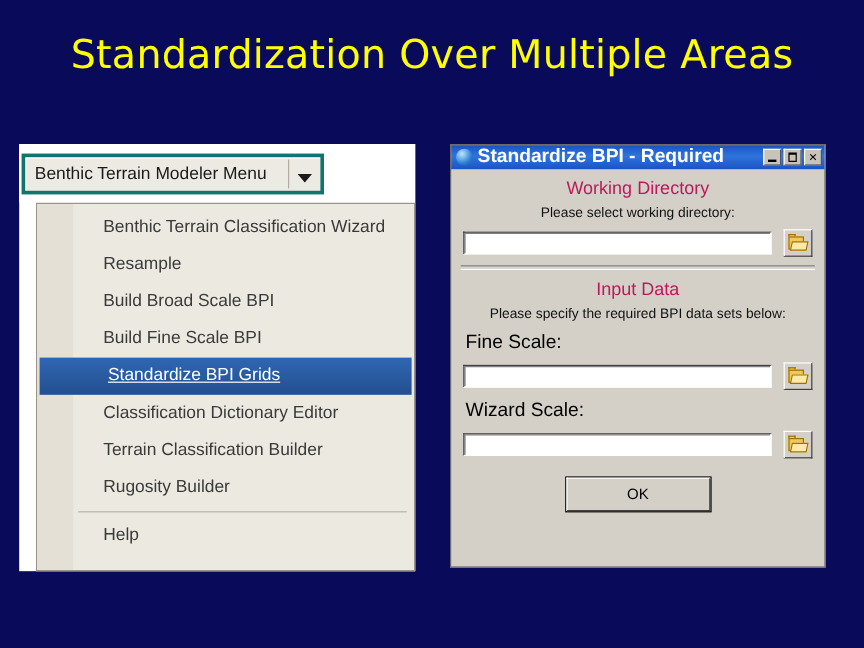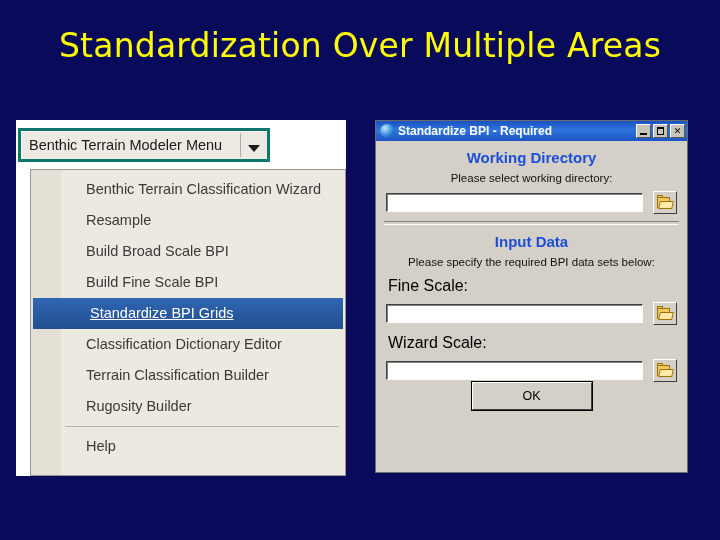--- a/index.html
+++ b/index.html
@@ -163,21 +163,21 @@
     width: 14px;
     height: 14px;
     border-radius: 50%;
     background: radial-gradient(circle at 35% 30%, #bfe4ff, #2a7fd4 60%, #17508f);
     margin-left: 2px;
     margin-right: 4px;
     flex: 0 0 auto;
   }
   .title-text {
     color: #ffffff;
-    font-size: 12px;
+    font-size: 16px;
     font-weight: bold;
     font-family: "Liberation Sans", sans-serif;
     white-space: nowrap;
     flex: 1 1 auto;
     overflow: hidden;
   }
   .title-buttons {
     display: flex;
     gap: 2px;
     flex: 0 0 auto;
@@ -225,22 +225,22 @@
   .dlg-body {
     position: absolute;
     left: 0;
     top: 20px;
     right: 0;
     bottom: 0;
   }
   .section-head {
     text-align: center;
     font-size: 15px;
-    font-weight: bold;
-    color: #1d4ed8;
+    font-weight: normal;
+    color: #be185d;
     margin-top: 8px;
   }
   .section-sub {
     text-align: center;
     font-size: 11.5px;
     color: #111;
     margin-top: 6px;
   }
   .rule {
     height: 2px;
@@ -319,20 +319,21 @@
     transform: skewX(-12deg);
   }
   .field-label {
     font-size: 16px;
     color: #000;
     margin: 9px 0 0 12px;
   }
   .ok-wrap {
     display: flex;
     justify-content: center;
+    margin-top: 16px;
   }
   .ok-button {
     width: 120px;
     height: 28px;
     background: #d4d0c8;
     border: 1px solid #ffffff;
     border-right-color: #404040;
     border-bottom-color: #404040;
     box-shadow: 0 0 0 1px #000000;
     font-size: 12.5px;

